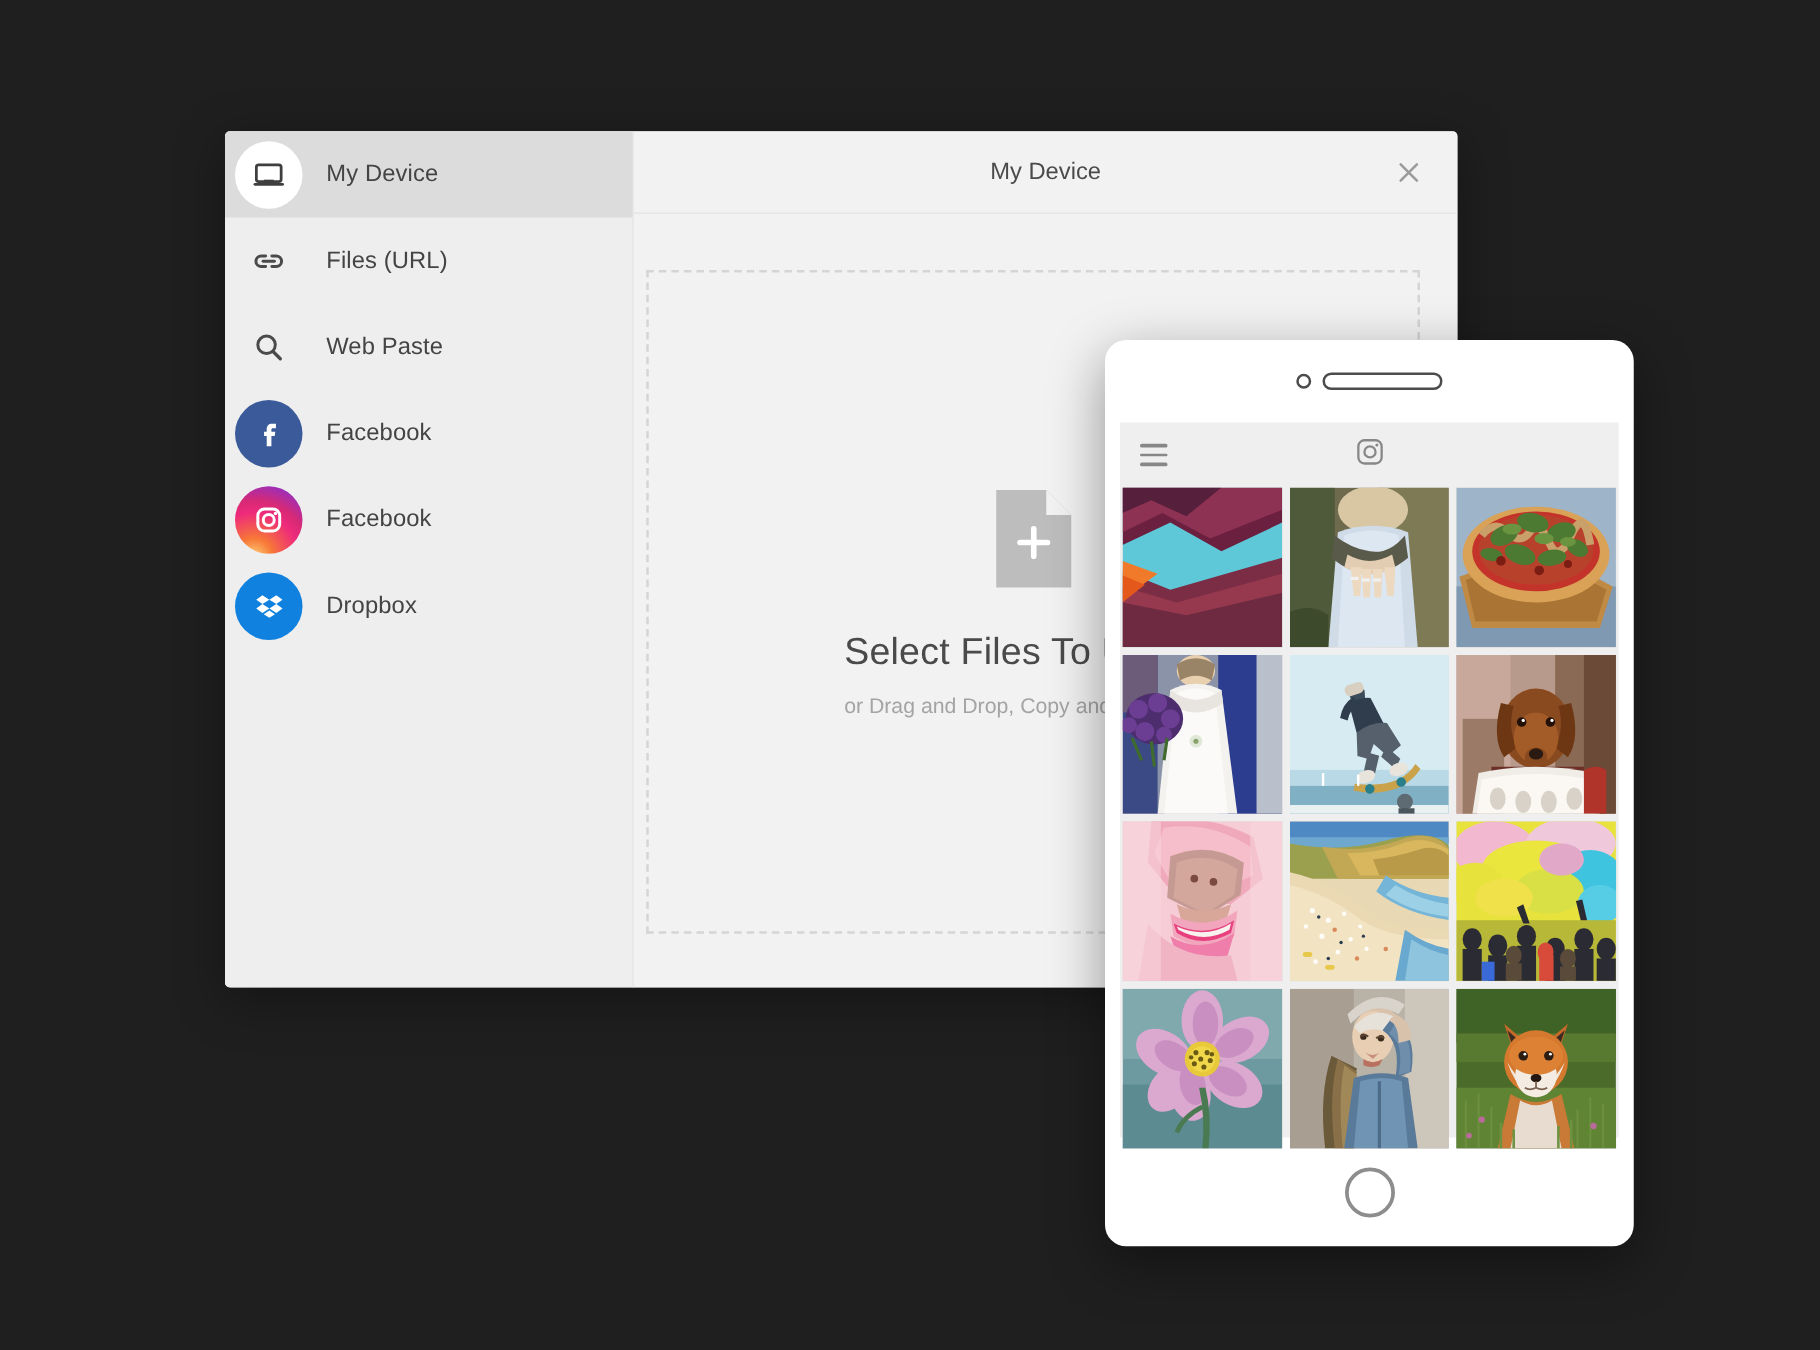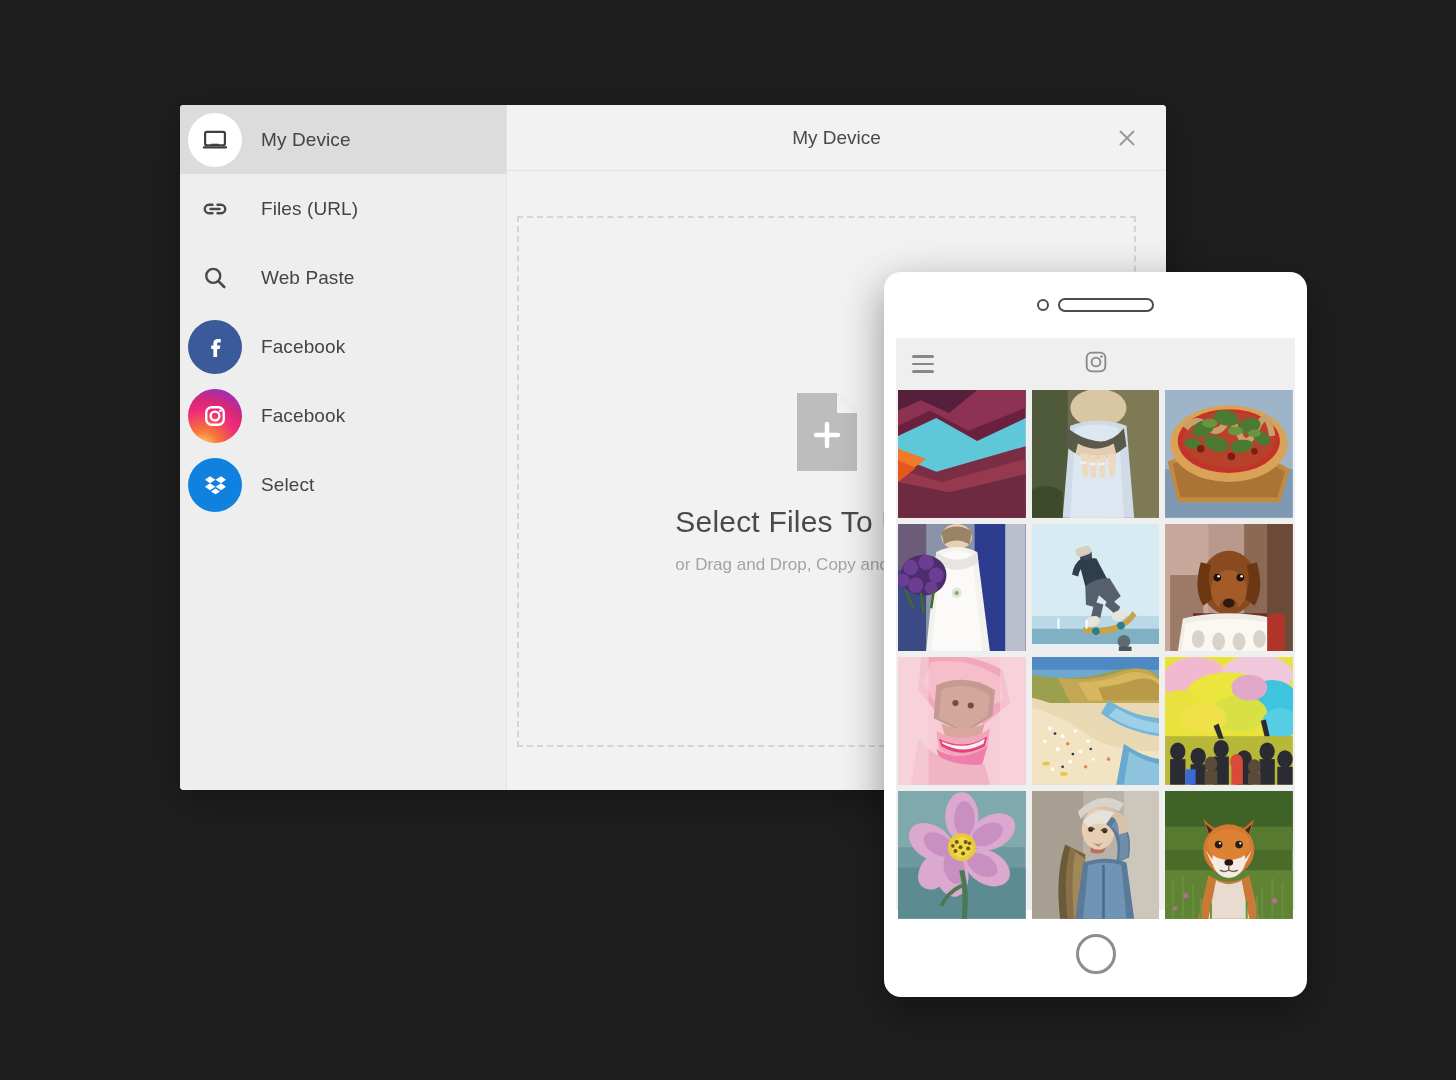--- a/index.html
+++ b/index.html
@@ -275,21 +275,21 @@
           <span class="circ db">
             <svg width="29" height="29" viewBox="0 0 24 24">
               <path d="M7.4 5.2L3.3 8.1l4.1 2.9L12 8.1z" fill="#fff"></path>
               <path d="M16.6 5.2L12 8.1l4.6 2.9 4.1-2.9z" fill="#fff"></path>
               <path d="M3.3 13.9l4.1 2.9L12 13.9 7.4 11z" fill="#fff"></path>
               <path d="M20.7 13.9L16.6 11 12 13.9l4.6 2.9z" fill="#fff"></path>
               <path d="M8.3 17.7L12 20.1l3.7-2.4L12 15.3z" fill="#fff"></path>
             </svg>
           </span>
         </span>
-        <span class="label">Select</span>
+        <span class="label">Dropbox</span>
       </div>
 
     </div>
 
     <div class="main">
       <div class="dlg-header">
         <span class="dlg-title">My Device</span>
         <span class="close-btn">
           <svg width="24" height="24" viewBox="0 0 24 24">
             <path d="M5.5 5.5L18.5 18.5M18.5 5.5L5.5 18.5" stroke="#9a9a9a" stroke-width="2" stroke-linecap="round"></path>

